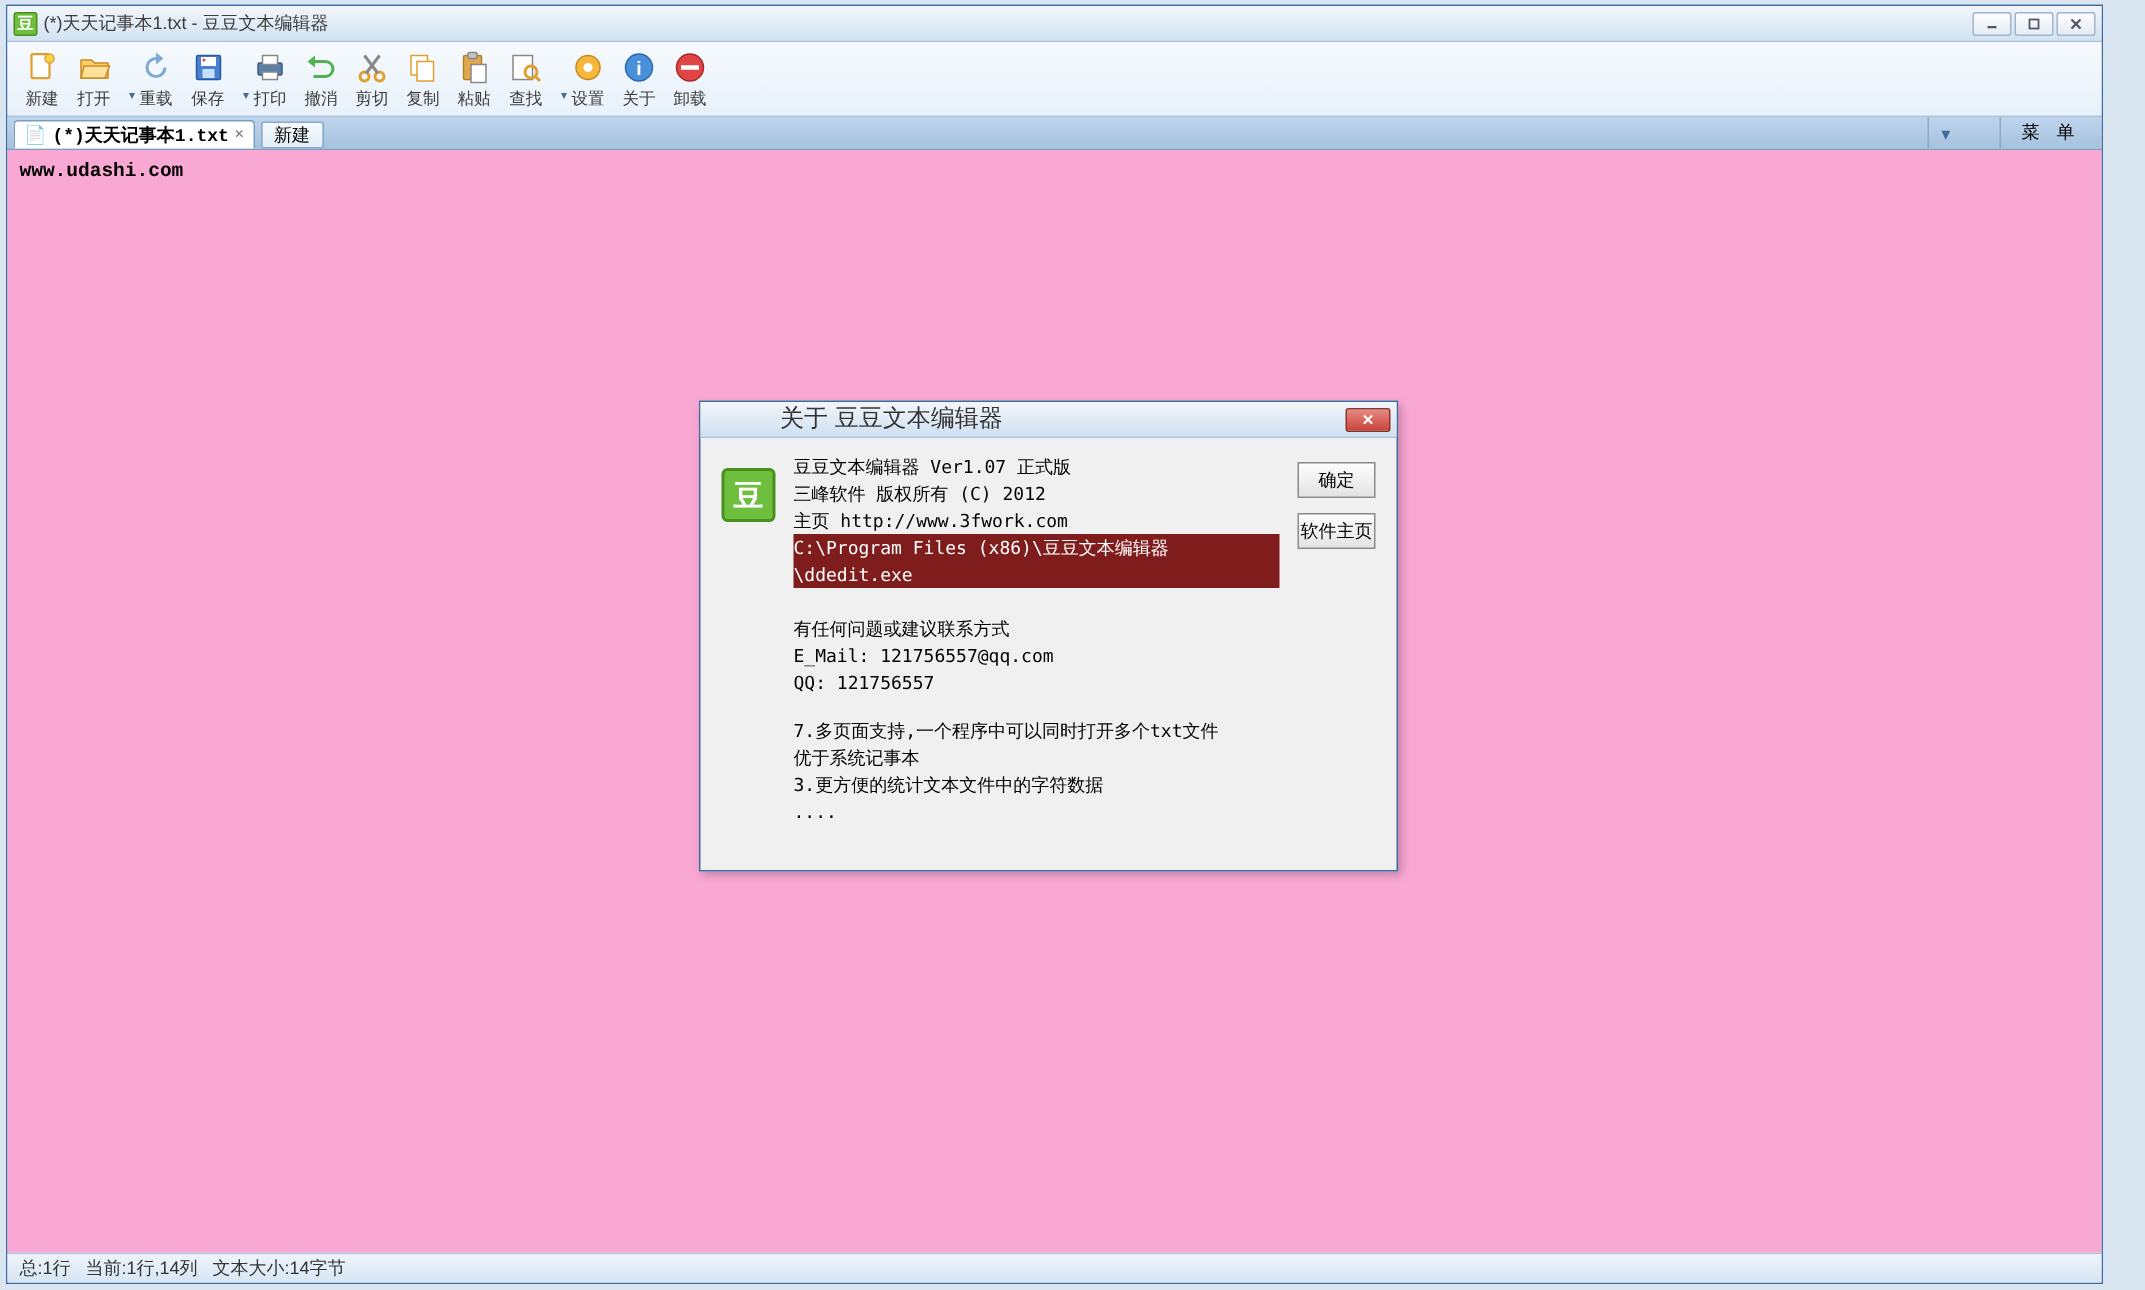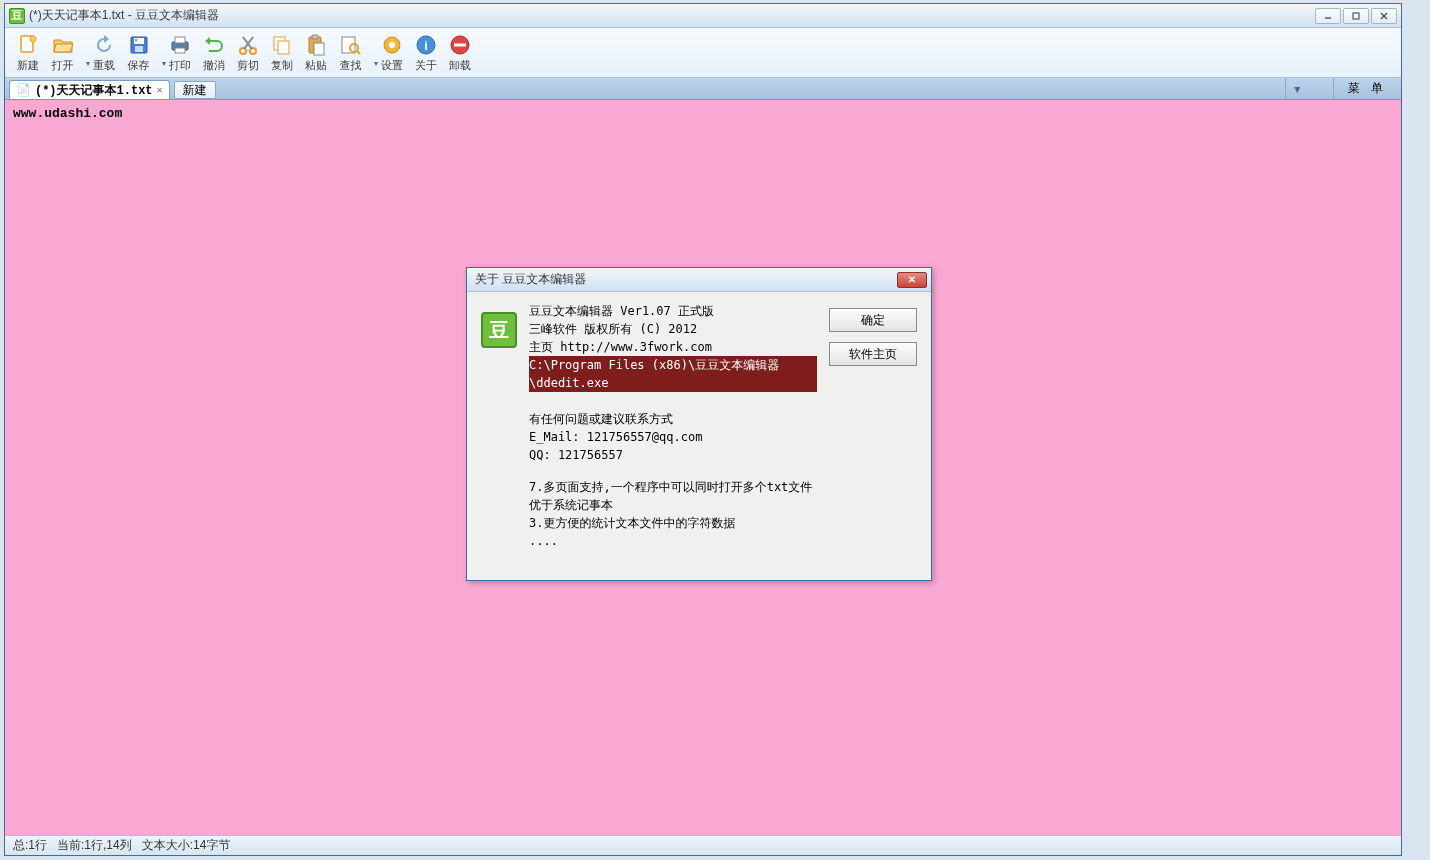--- a/index.html
+++ b/index.html
@@ -170,21 +170,21 @@
   box-shadow: 2px 2px 6px rgba(0,0,0,.25);
   display: flex; flex-direction: column;
 }
 .dlg-titlebar {
   height: 24px;
   background: linear-gradient(#f2f6fb,#cfe0f1);
   border-bottom: 1px solid #a9c3de;
   display: flex; align-items: center;
   padding: 0 4px;
 }
-.dlg-titlebar .dlg-title { flex: 1; font-size: 12px; color: #333; padding-left: 4px; }
+.dlg-titlebar .dlg-title { flex: 1; font-size: 16px; color: #333; padding-left: 4px; margin-left: 45px; }
 .dlg-close {
   width: 30px; height: 16px;
   background: linear-gradient(#e78a82,#c9453a);
   border: 1px solid #8a352c;
   border-radius: 2px;
   display: flex; align-items: center; justify-content: center;
   color: #fff; font-size: 10px; font-weight: bold;
 }
 .dlg-body {
   flex: 1;
@@ -207,21 +207,21 @@
 .dlg-info { flex: 1; line-height: 18px; }
 .dlg-info .hl {
   background: #7f1d1d; color: #fff;
   display: inline-block;
 }
 .dlg-buttons {
   display: flex; flex-direction: column; gap: 10px;
   padding-top: 6px;
 }
 .dlg-btn {
-  width: 88px; height: 24px;
+  width: 52px; height: 24px;
   background: linear-gradient(#fdfdfd,#e3e3e3);
   border: 1px solid #8a8a8a;
   display: flex; align-items: center; justify-content: center;
   font-size: 12px;
   font-family: Liberation Mono, monospace;
 }
 </style>
 </head>
 <body>
 

